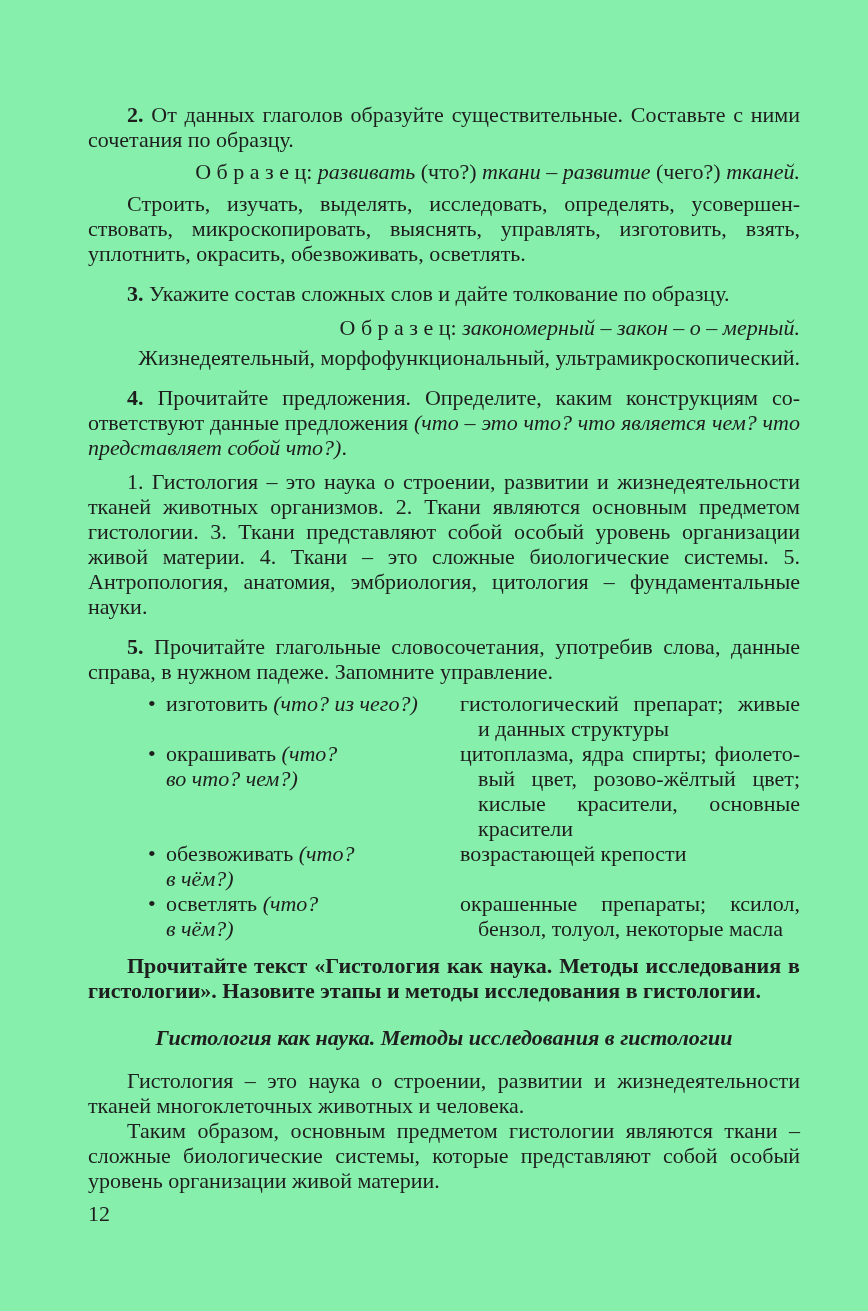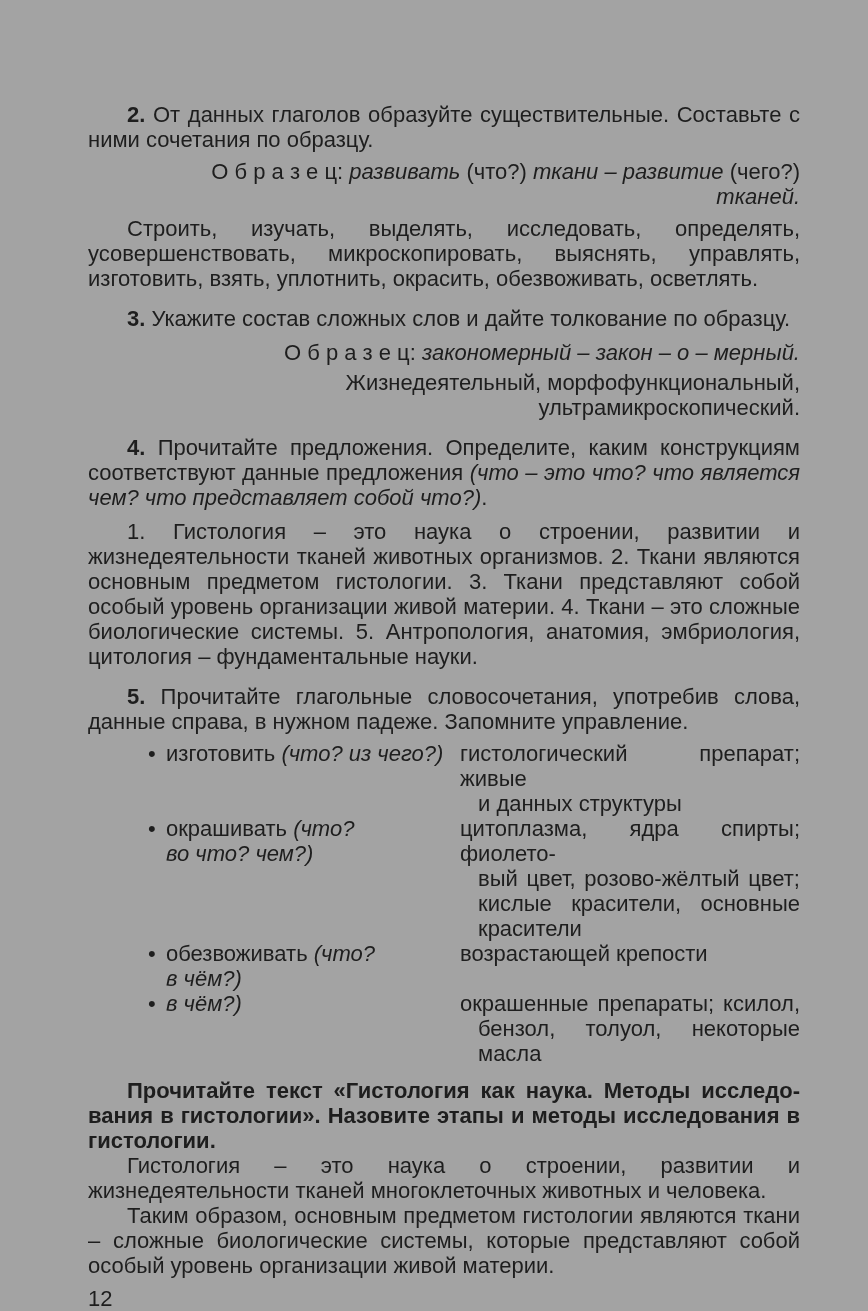--- a/index.html
+++ b/index.html
@@ -1,22 +1,22 @@
 <!DOCTYPE html>
 <html lang="ru"><head>
 <meta charset="utf-8">
 <style>
   html, body { margin: 0; padding: 0; background: #ffffff; }
   .page {
     position: relative;
     width: 868px;
     height: 1311px;
-    background: #a3a3a3;
+    background: #86efac;
     color: #1e1e1e;
-    font-family: Liberation Sans, sans-serif;
+    font-family: Liberation Serif, serif;
     font-size: 22px;
     line-height: 25px;
     box-sizing: border-box;
     padding: 102px 68px 0 88px;
     overflow: hidden;
   }
   .para { margin: 0; text-align: justify; hyphens: manual; }
   .indent { text-indent: 39px; }
   .sample { text-align: right; }
   .b { font-weight: bold; }
@@ -107,31 +107,33 @@
             <div class="line"><span class="seg-r">обезвоживать </span><span class="seg-i">(что?</span></div>
             <div class="line"><span class="seg-i">в чём?)</span></div>
           </div>
         <div class="cell-right">
             <div class="line">возрастающей крепости</div>
           </div>
       </div>
       <div class="vrow">
         <span class="bullet">•</span>
         <div class="cell-left">
+            <div class="line"><span class="seg-r">осветлять </span><span class="seg-i">(что?</span></div>
             <div class="line"><span class="seg-i">в чём?)</span></div>
           </div>
         <div class="cell-right">
             <div class="line">окрашенные препараты; ксилол,</div>
             <div class="line">бензол, толуол, некоторые масла</div>
           </div>
       </div>
     </div>
   </section>
 
   <section>
     <p class="para indent bold-para mt17">Прочитайте текст «Гистология как наука. Методы исследо­вания в гистологии». Назовите этапы и методы исследования в гистологии.</p>
+    <p class="para center-heading">Гистология как наука. Методы исследования в гистологии</p>
     <p class="para indent">Гистология – это наука о строении, развитии и жизнедеятельности тканей многоклеточных животных и человека.</p>
     <p class="para indent">Таким образом, основным предметом гистологии являются тка­ни – сложные биологические системы, которые представляют собой особый уровень организации живой материи.</p>
   </section>
 
   <p class="para page-number">12</p>
 
 </div>
 
 </body></html>

